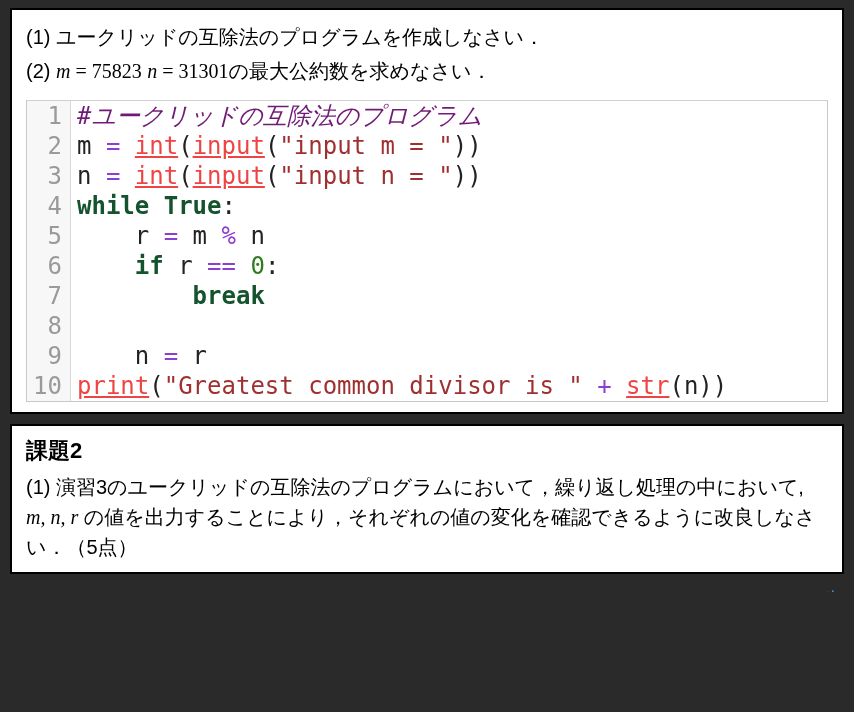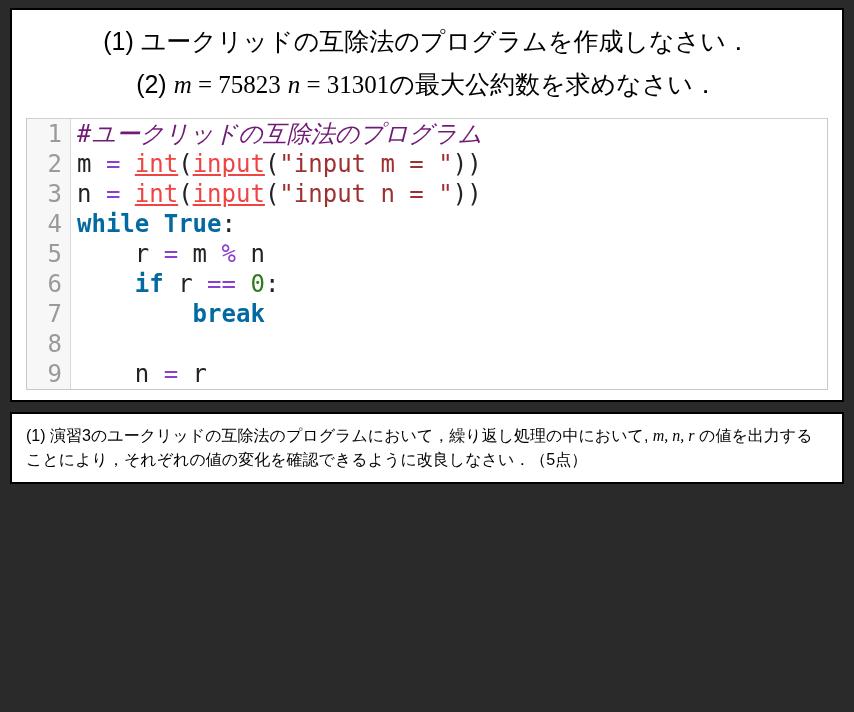--- a/index.html
+++ b/index.html
@@ -10,24 +10,23 @@
     padding: 8px 10px;
   }
   .panel {
     background: #fff;
     border: 2px solid #000;
     padding: 10px 14px;
     margin-bottom: 10px;
     position: relative;
   }
   .question-line {
-    font-size: 25px;
+    font-size: 20px;
     line-height: 1.7;
     color: #000;
-    text-align: center;
   }
   .mathit { font-family: "Times New Roman", serif; font-style: italic; }
   .mathop { font-family: "Times New Roman", serif; }
   .code-block {
     border: 1px solid #c8c8c8;
     border-top: 1px solid #d0d0d0;
     margin-top: 12px;
     font-family: "DejaVu Sans Mono", "Menlo", "Consolas", monospace;
     font-size: 24px;
     line-height: 1.25;
@@ -43,39 +42,39 @@
     border-right: 1px solid #d8d8d8;
     user-select: none;
     flex-shrink: 0;
   }
   .code-cell {
     padding-left: 6px;
     white-space: pre;
     min-width: 0;
   }
   .tok-comment { color: #701a75; font-style: italic; }
-  .tok-kw      { color: #0369a1; font-weight: bold; }
+  .tok-kw      { color: #14532d; font-weight: bold; }
   .tok-builtin { color: #ef4444; text-decoration: underline; }
   .tok-op      { color: #8d3ecf; }
   .tok-num     { color: #2e7d1f; }
   .tok-str     { color: #a03030; }
   .tok-plain   { color: #222; }
   .newline-mark {
     position: absolute;
     right: 6px;
     color: #5aa0e6;
     font-size: 14px;
   }
   .heading2 {
     font-size: 22px;
     font-weight: bold;
     margin-bottom: 6px;
   }
   .body-text {
-    font-size: 16px;
+    font-size: 20px;
     line-height: 1.5;
     color: #000;
   }
 </style>
 </head>
 <body>
 
 <div class="panel">
   <span class="newline-mark" style="top:430px;">↵</span>
 
@@ -116,24 +115,29 @@
         <div class="gutter">7</div>
         <div class="code-cell"><span class="tok-plain">        </span><span class="tok-kw">break</span></div>
       </div>
       <div class="code-row">
         <div class="gutter">8</div>
       </div>
       <div class="code-row">
         <div class="gutter">9</div>
         <div class="code-cell"><span class="tok-plain">    n </span><span class="tok-op">=</span><span class="tok-plain"> r</span></div>
       </div>
+      <div class="code-row">
+        <div class="gutter">10</div>
+        <div class="code-cell"><span class="tok-builtin">print</span><span class="tok-plain">(</span><span class="tok-str">"Greatest common divisor is "</span><span class="tok-plain"> </span><span class="tok-op">+</span><span class="tok-plain"> </span><span class="tok-builtin">str</span><span class="tok-plain">(n))</span></div>
+      </div>
     </div>
 </div>
 
 <div class="panel">
   <span class="newline-mark" style="top:160px;">↵</span>
 
+  <div class="heading2">課題2</div>
 
   <div class="body-text">
     <span>(1) 演習3のユークリッドの互除法のプログラムにおいて，繰り返し処理の中において, </span><span class="mathit">m, n, r</span><span> の値を出力することにより，それぞれの値の変化を確認できるように改良しなさい．（5点）</span>
   </div>
 
 </div>
 
 </body></html>

